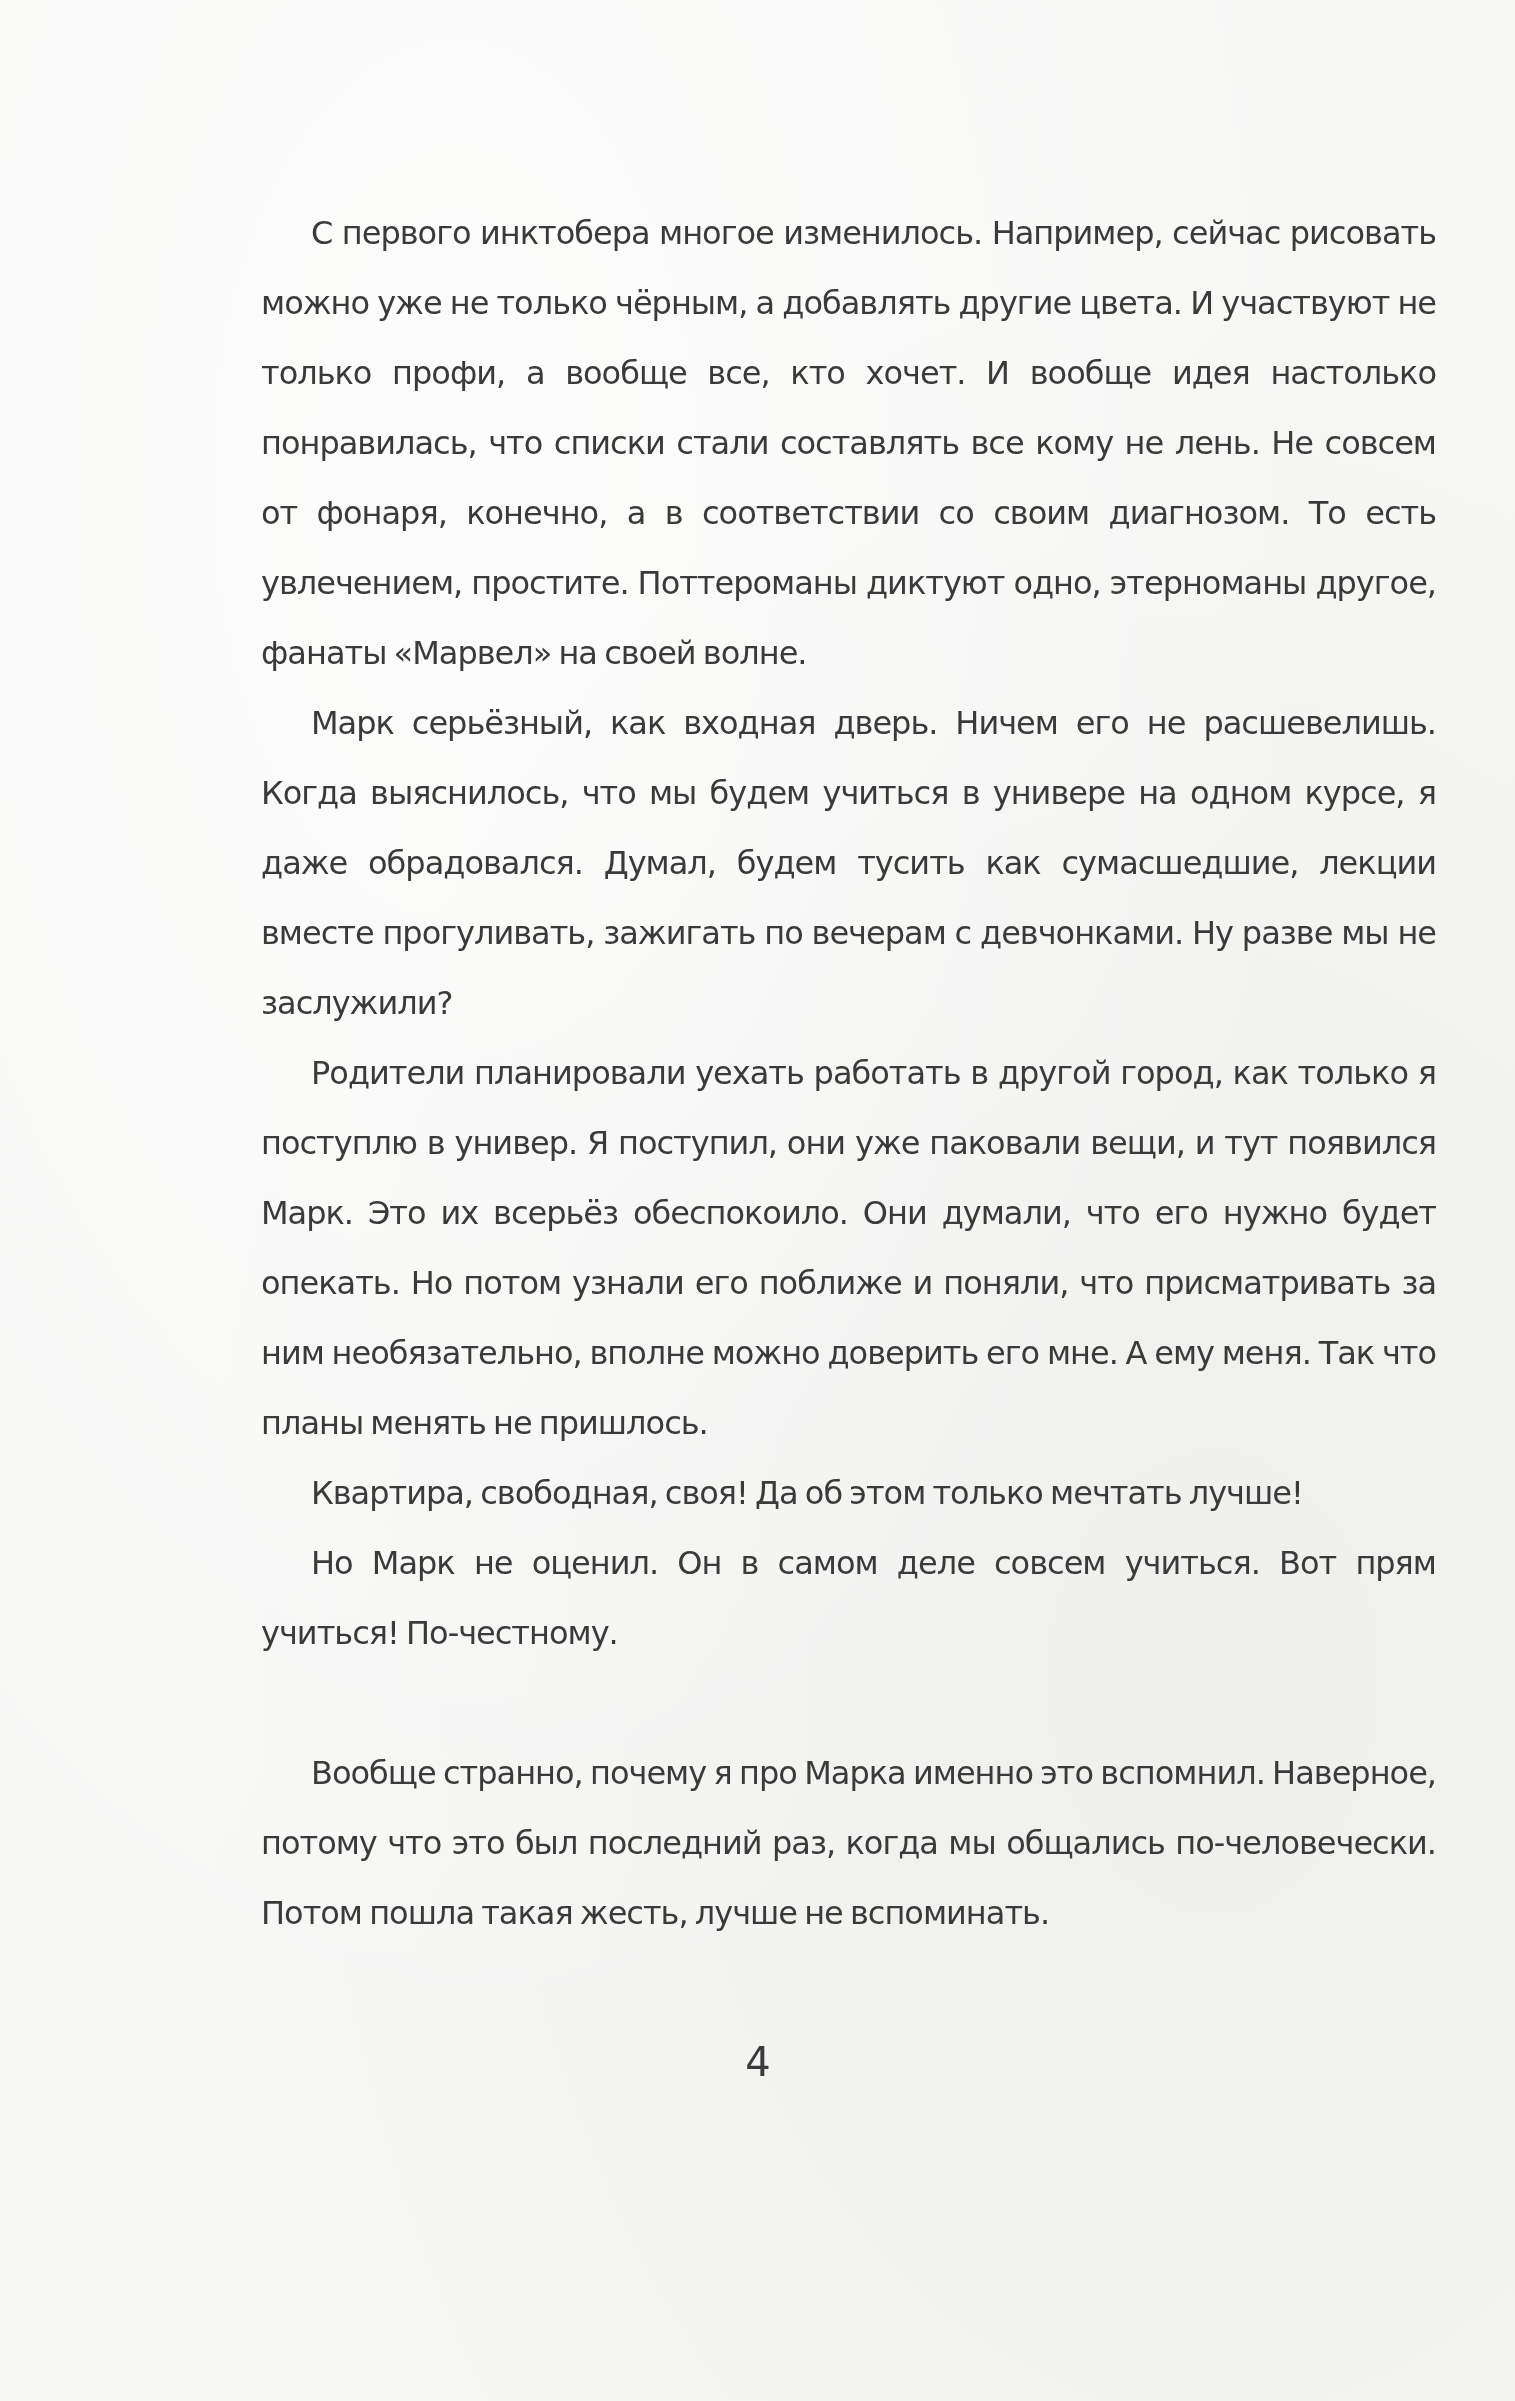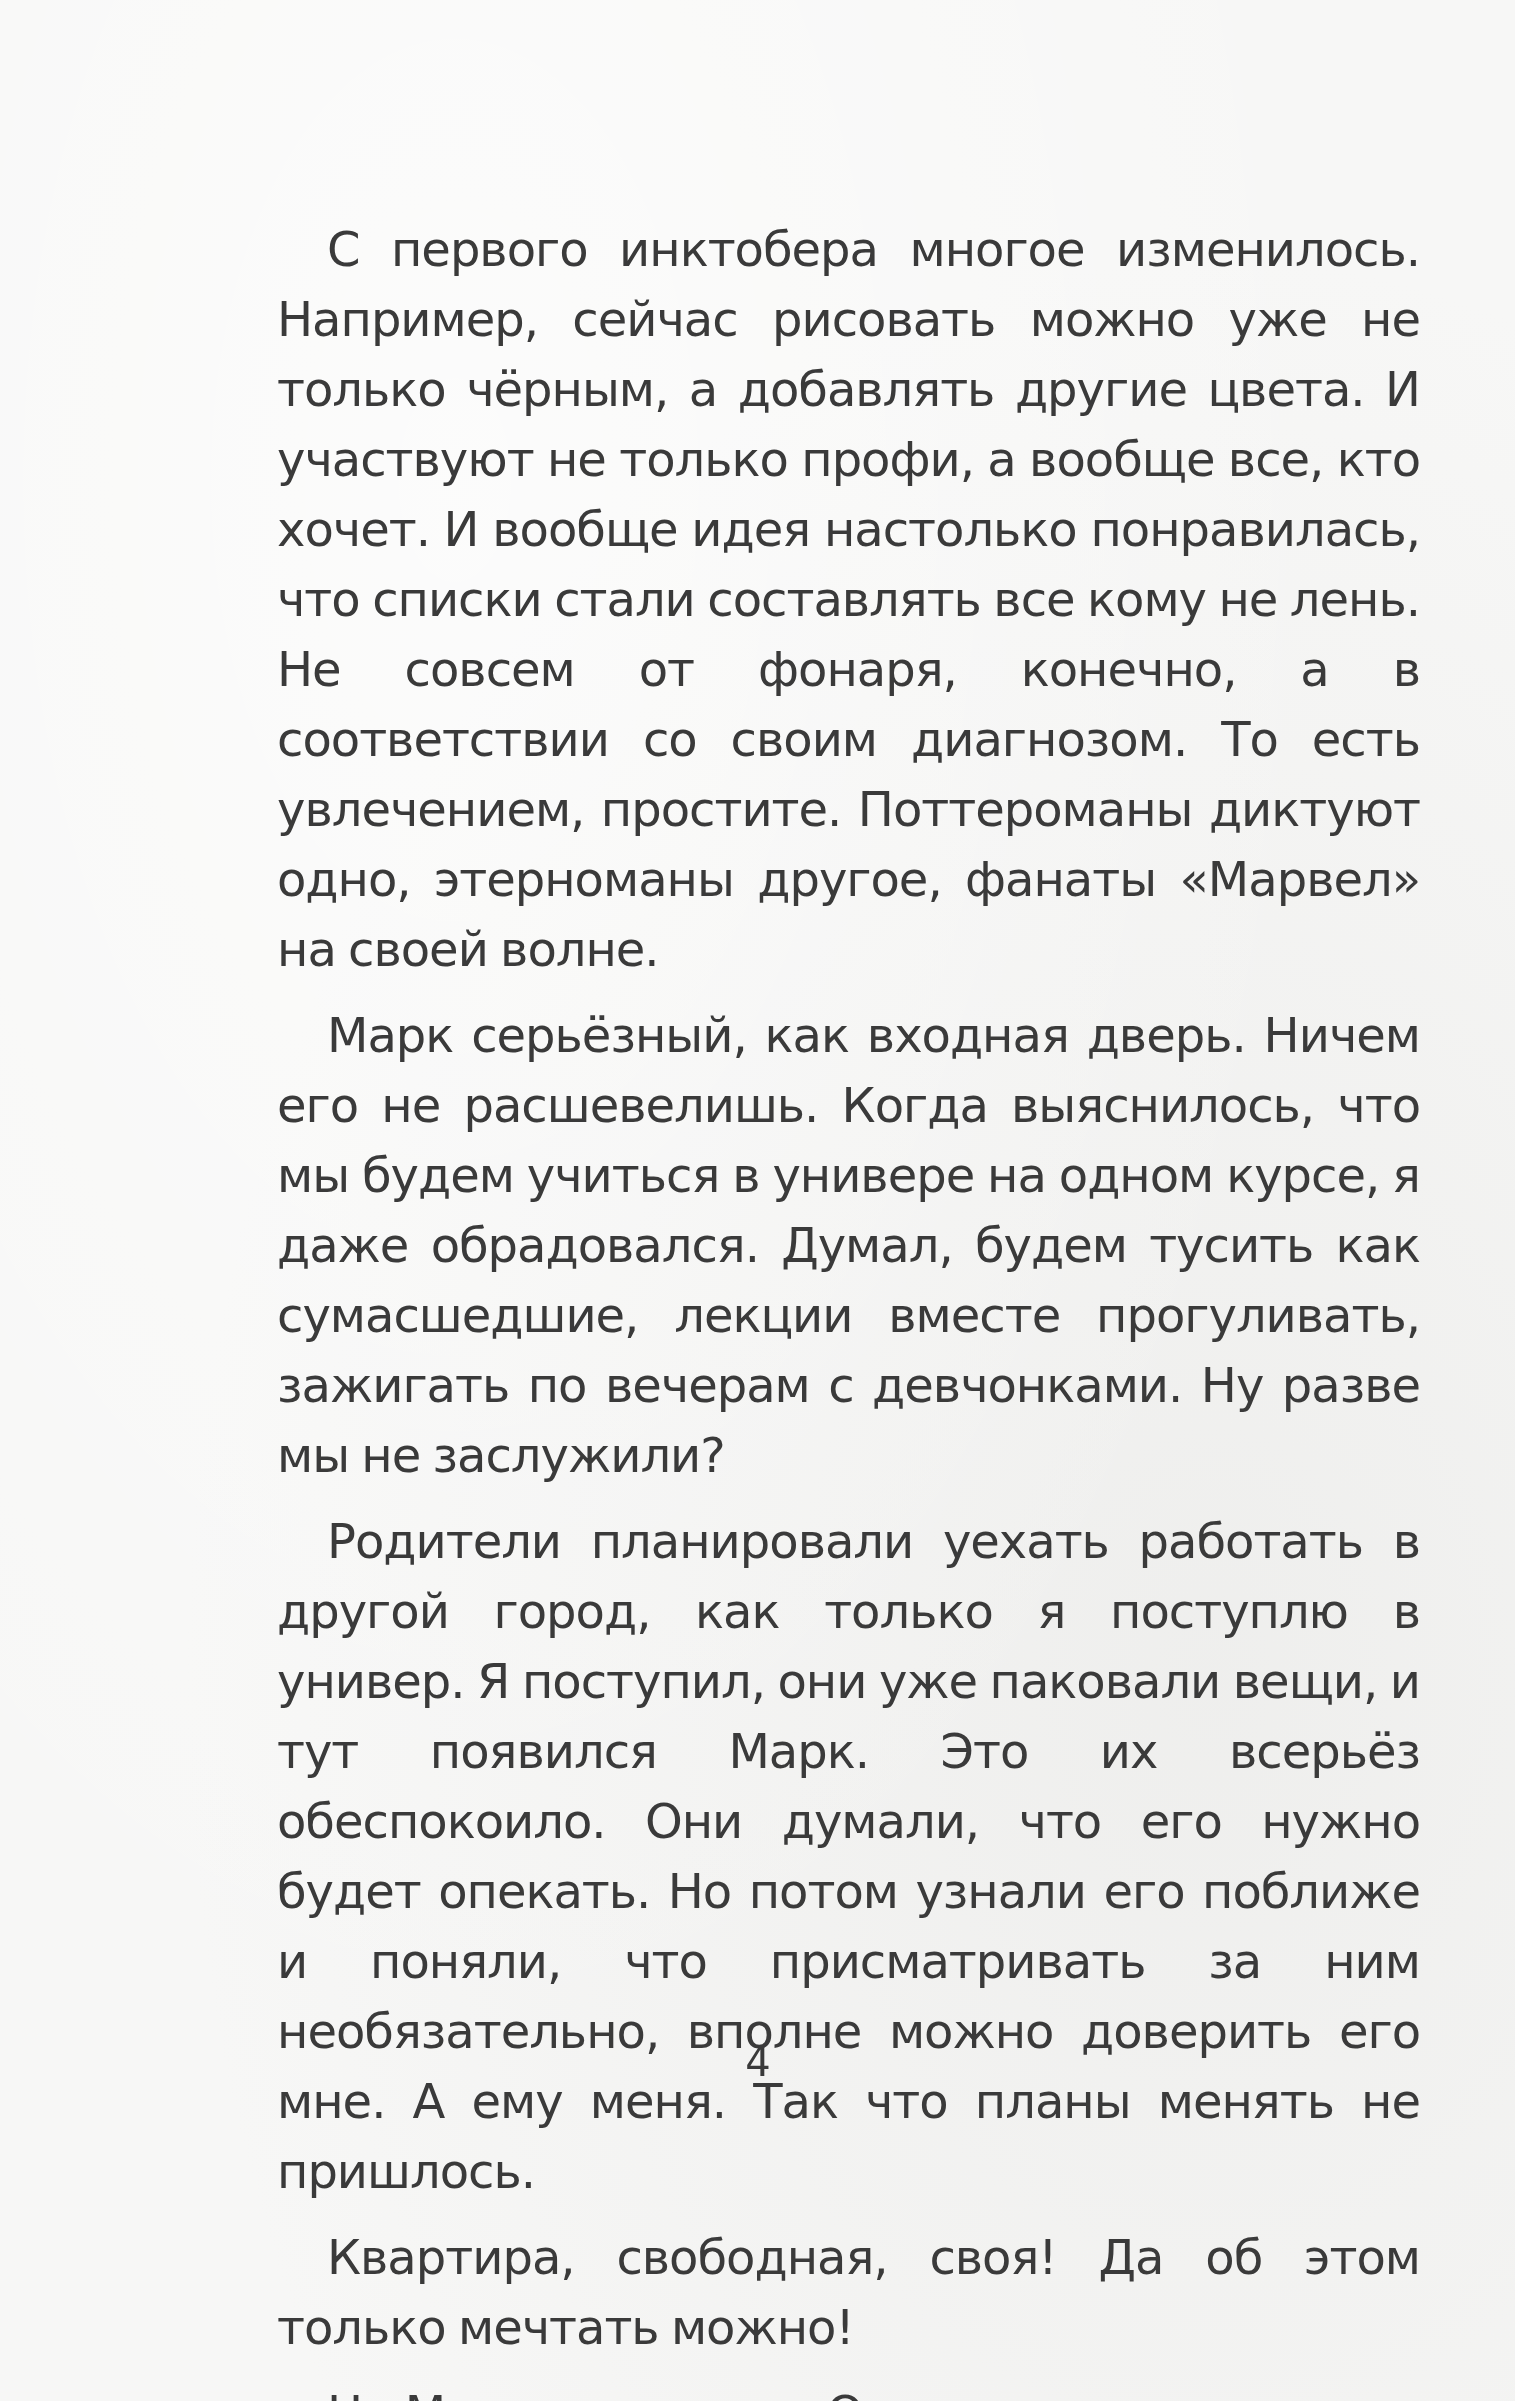--- a/index.html
+++ b/index.html
@@ -15,22 +15,22 @@
     background:
       radial-gradient(ellipse at 30% 20%, rgba(255,255,255,0.6), transparent 60%),
       radial-gradient(ellipse at 80% 70%, rgba(230,230,228,0.5), transparent 60%);
   }
   .text-block {
     position: absolute;
     left: 261px; top: 198px;
     width: 1175px;
   }
   .para {
-    margin: 16px;
-    font-size: 48px;
+    margin: 0;
+    font-size: 32px;
     line-height: 70px;
     text-align: justify;
     text-indent: 50px;
     letter-spacing: -1px;
     word-spacing: -2px;
     hyphens: manual;
   }
   .section-gap { height: 70px; }
   .page-number {
     position: absolute;
@@ -43,21 +43,21 @@
 </style>
 </head>
 <body>
 
 <div class="page-texture"></div>
 
 <div class="text-block">
   <p class="para">С первого инктобера многое изменилось. Например, сейчас рисовать можно уже не только чёрным, а добавлять другие цвета. И участвуют не только профи, а вообще все, кто хочет. И вообще идея настолько понравилась, что списки стали составлять все кому не лень. Не совсем от фонаря, конечно, а в соответствии со своим диагнозом. То есть увлечением, простите. Поттероманы диктуют одно, этерноманы другое, фанаты «Марвел» на своей волне.</p>
   <p class="para">Марк серьёзный, как входная дверь. Ничем его не расшевелишь. Когда выяснилось, что мы будем учиться в универе на одном курсе, я даже обрадовался. Думал, будем тусить как сумасшедшие, лекции вместе прогуливать, зажигать по вечерам с девчонками. Ну разве мы не заслужили?</p>
   <p class="para">Родители планировали уехать работать в другой город, как только я поступлю в универ. Я поступил, они уже паковали вещи, и тут появился Марк. Это их всерьёз обеспокоило. Они думали, что его нужно будет опекать. Но потом узнали его поближе и поняли, что присматривать за ним необязательно, вполне можно доверить его мне. А ему меня. Так что планы менять не пришлось.</p>
-  <p class="para">Квартира, свободная, своя! Да об этом только мечтать можно!</p>
+  <p class="para">Квартира, свободная, своя! Да об этом только мечтать лучше!</p>
   <p class="para">Но Марк не оценил. Он в самом деле совсем учиться. Вот прям учиться! По-честному.</p>
   <div class="section-gap"></div>
   <p class="para">Вообще странно, почему я про Марка именно это вспомнил. Наверное, потому что это был последний раз, когда мы общались по-человечески. Потом пошла такая жесть, лучше не вспоминать.</p>
 
 </div>
 
 <div class="page-number">4</div>
 
 
 </body></html>

